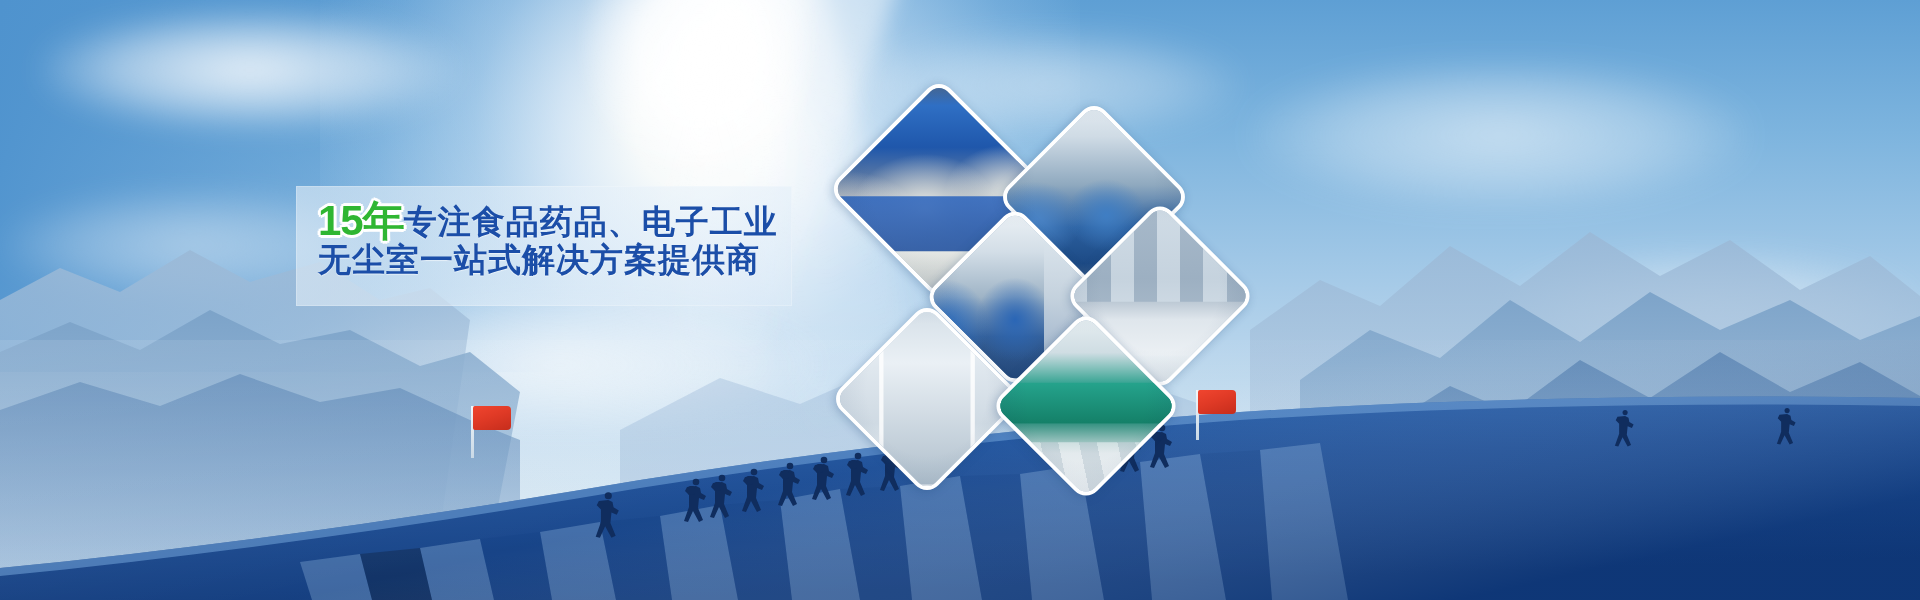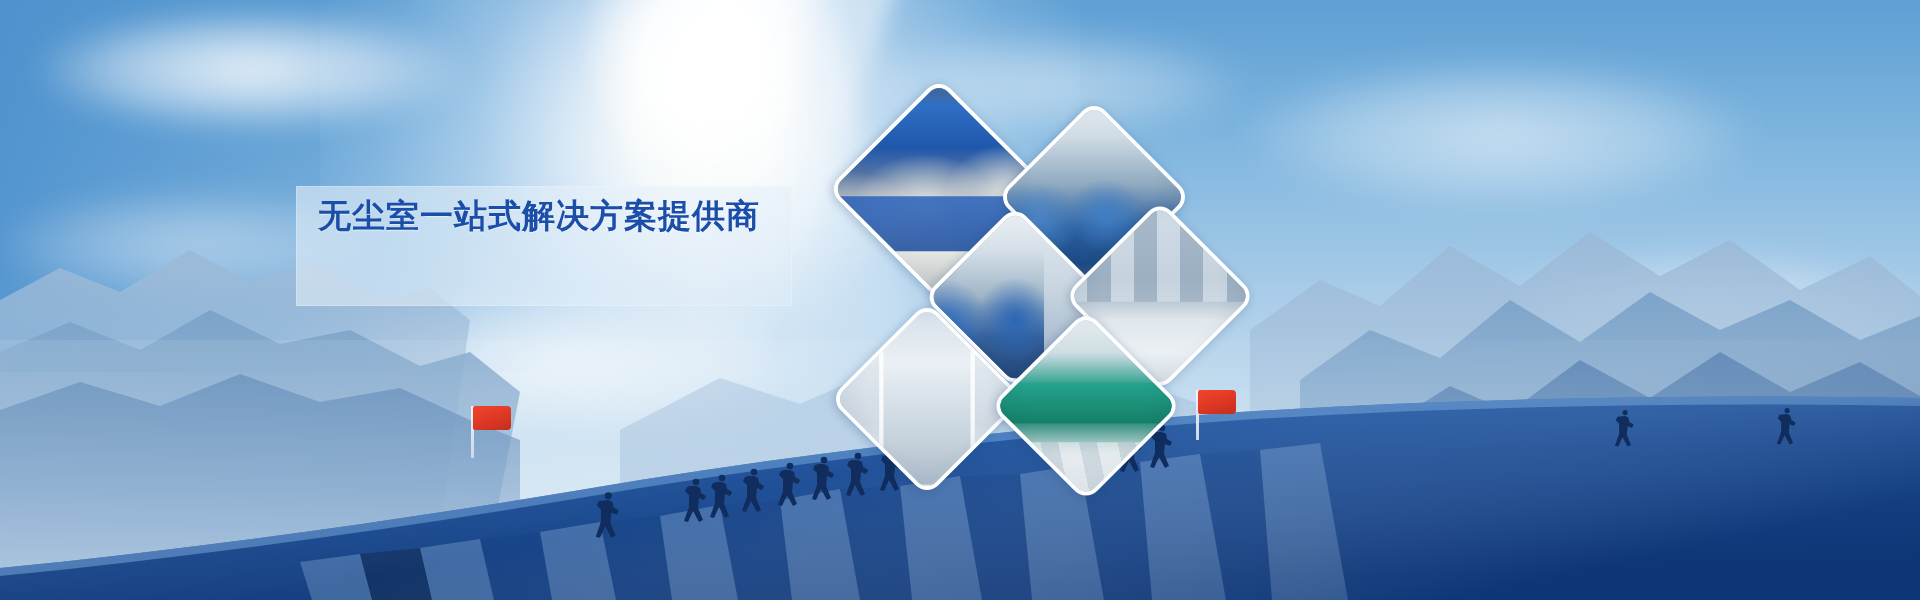--- a/index.html
+++ b/index.html
@@ -406,20 +406,23 @@
     <div class="cloth" style="width:38px;height:24px;"></div>
   </div>
 
   <div class="flag" style="left:1196px;top:390px;width:42px;height:50px;">
     <div class="pole"></div>
     <div class="cloth" style="width:38px;height:24px;"></div>
   </div>
 
   <div class="text-panel"></div>
   <div class="headline">
+    <span class="line line1">
+      <span class="yrs">15年</span><span class="hl-cn">专注食品药品、电子工业</span>
+    </span>
     <span class="line line2">
       <span class="hl-cn">无尘室一站式解决方案提供商</span>
     </span>
   </div>
 
   <div class="collage">
 
     <div class="dia" style="left:30px;top:30px;width:150px;height:150px;">
       <div class="inner">
           <div class="ph ph-assembly"></div>

